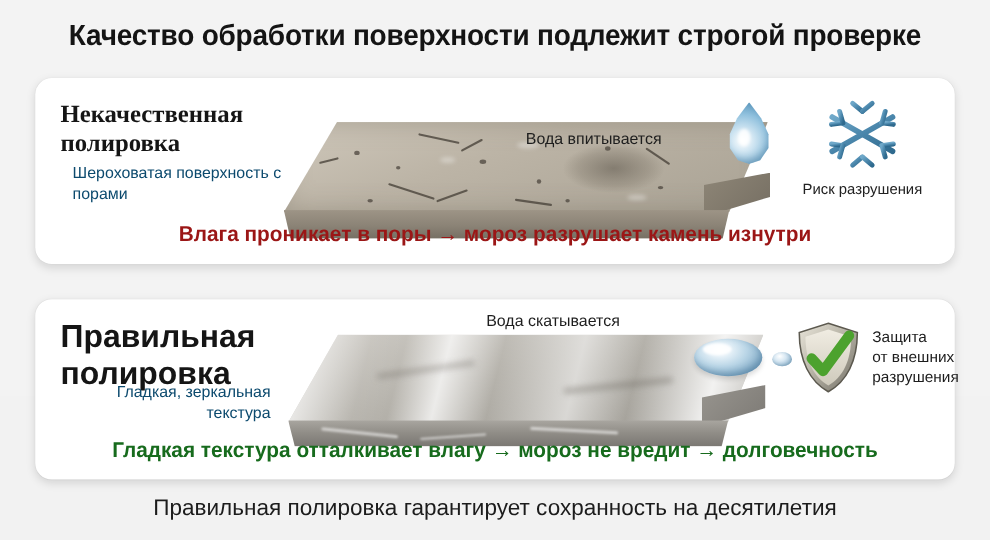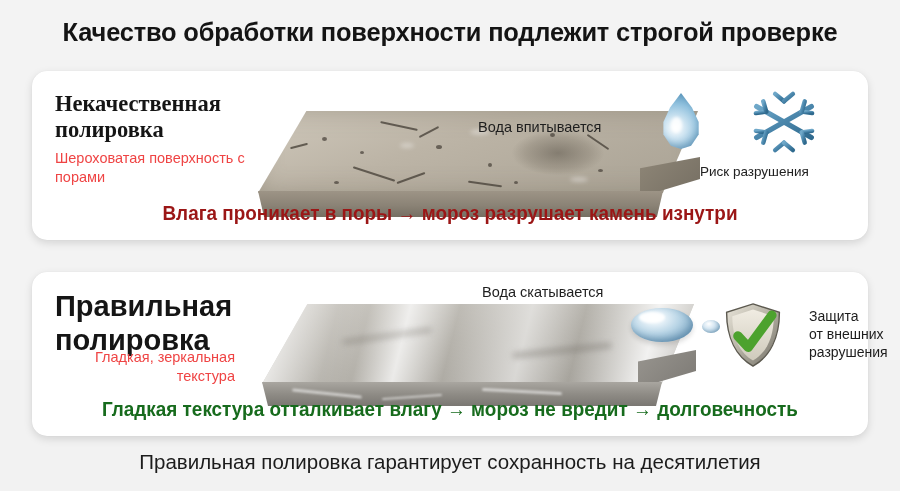--- a/index.html
+++ b/index.html
@@ -32,41 +32,41 @@
 
   
   .side-head{
     position:absolute;left:23px;
     font-weight:bold;color:#151515;
     line-height:1.16;
   }
   .top .side-head{top:20px;font-size:22.5px;width:210px;font-family:Liberation Serif, serif;}
   .bottom .side-head{top:18px;font-size:29px;width:200px;}
   .side-sub{
-    position:absolute;left:23px;
-    color:#ef4444;line-height:1.3;
+    position:absolute;left:34px;
+    color:#0c4a6e;line-height:1.3;
   }
   .top .side-sub{top:78px;font-size:14.5px;width:205px;}
   .bottom .side-sub{top:76px;font-size:14.5px;width:180px;text-align:right;}
 
   
   .annot{position:absolute;color:#1e1e1e;}
   .annot-top-water{left:446px;top:20px;font-size:14.5px;margin-top:28px;}
-  .annot-bot-water{left:450px;top:12px;font-size:14.5px;}
-
-  .right-block{position:absolute;text-align:left;}
+  .annot-bot-water{left:410px;top:12px;font-size:14.5px;}
+
+  .right-block{position:absolute;text-align:center;}
   .right-top{left:668px;top:14px;width:168px;}
   .right-caption{
     font-size:13.5px;color:#212121;line-height:1.28;margin-top:4px;
   }
 
   .right-bottom{left:690px;top:20px;width:178px;text-align:left;
     display:flex;align-items:center;gap:9px;}
   .right-bottom .right-caption{
-    font-size:14px;color:#1d1d1d;line-height:1.28;margin:16px;text-align:left;
+    font-size:14px;color:#1d1d1d;line-height:1.28;margin:0;text-align:left;
   }
 
   
   .slab-wrap{position:absolute;overflow:visible;}
   .slab-top{left:198px;top:10px;width:470px;height:150px;}
   .slab-bottom{left:200px;top:10px;width:470px;height:145px;}
 
   
   .rough-top-face{
     position:absolute;left:28px;top:30px;width:440px;height:82px;

